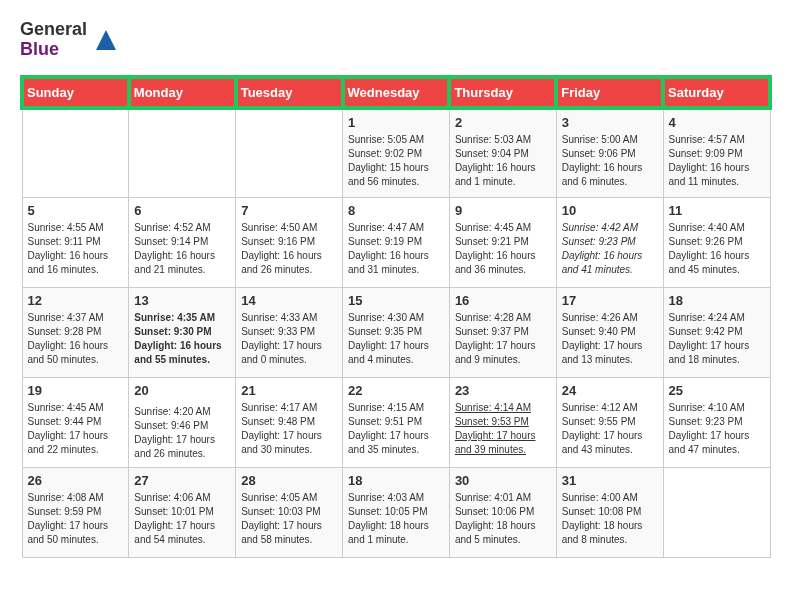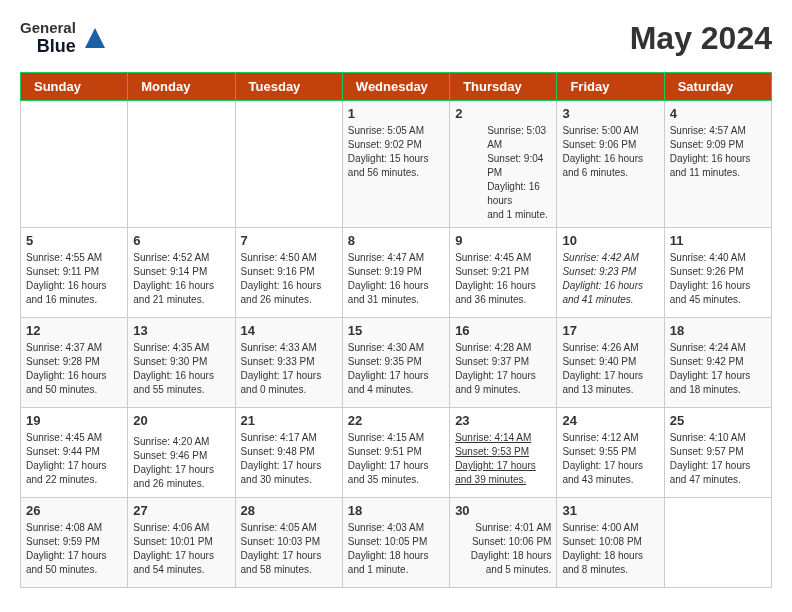--- a/index.html
+++ b/index.html
@@ -19,29 +19,28 @@
     .logo {
       display: flex;
       align-items: center;
     }
     .logo-text {
       display: flex;
       flex-direction: column;
       line-height: 1.1;
     }
     .logo-general {
-      font-size: 15px;
+      font-size: 18px;
       font-weight: bold;
       color: #333;
     }
     .logo-blue {
       font-size: 18px;
       font-weight: bold;
-      color: #0f172a;
-      text-align: right;
+      color: #701a75;
     }
     .logo-icon {
       width: 30px;
       height: 30px;
       margin-left: 4px;
     }
     .title-section {
       text-align: right;
     }
     .month-title {
@@ -52,27 +51,27 @@
     .location {
       font-size: 16px;
       color: #555;
     }
     table {
       width: 100%;
       border-collapse: collapse;
       table-layout: fixed;
     }
     thead tr th {
-      background-color: #c2410c;
+      background-color: #ef4444;
       color: white;
       text-align: left;
-      padding: 6px 13px;
+      padding: 6px 3px;
       font-size: 13px;
       font-weight: bold;
-      border: 1px solid #22c55e;
+      border: 4px solid #22c55e;
     }
     tbody tr td {
       border: 1px solid #ccc;
       vertical-align: top;
       padding: 5px;
       font-size: 10.5px;
       color: #333;
       height: 90px;
       background: #fff;
     }
@@ -101,21 +100,20 @@
   <div class="logo">
     <div class="logo-text">
       <span class="logo-general">General</span>
       <span class="logo-blue">Blue</span>
     </div>
     <svg class="logo-icon" viewBox="0 0 30 30">
       <polygon points="5,25 15,5 25,25" fill="#1a5fa8"></polygon>
     </svg>
   </div>
   <div class="title-section">
-    <div class="month-title">May 2024</div>
   </div>
 </div>
 
 <table>
   <thead>
     <tr>
       <th>Sunday</th>
       <th>Monday</th>
       <th>Tuesday</th>
       <th>Wednesday</th>
@@ -131,21 +129,21 @@
         <td class="empty-cell"></td>
         <td>
           <span class="day-number">1</span>
           <div class="day-info" style="white-space: pre-line;">Sunrise: 5:05 AM
 Sunset: 9:02 PM
 Daylight: 15 hours
 and 56 minutes.</div>
         </td>
         <td>
           <span class="day-number">2</span>
-          <div class="day-info" style="white-space: pre-line; margin-left: 32px;">Sunrise: 5:03 AM
+          <div class="day-info" style="white-space: pre-line;">Sunrise: 5:03 AM
 Sunset: 9:04 PM
 Daylight: 16 hours
 and 1 minute.</div>
         </td>
         <td>
           <span class="day-number">3</span>
           <div class="day-info" style="white-space: pre-line;">Sunrise: 5:00 AM
 Sunset: 9:06 PM
 Daylight: 16 hours
 and 6 minutes.</div>
@@ -212,21 +210,21 @@
       <tr>
         <td>
           <span class="day-number">12</span>
           <div class="day-info" style="white-space: pre-line;">Sunrise: 4:37 AM
 Sunset: 9:28 PM
 Daylight: 16 hours
 and 50 minutes.</div>
         </td>
         <td>
           <span class="day-number">13</span>
-          <div class="day-info" style="white-space: pre-line;">Sunrise: 4:35 AM
+          <div class="day-info" style="white-space: pre-line; font-weight: bold;">Sunrise: 4:35 AM
 Sunset: 9:30 PM
 Daylight: 16 hours
 and 55 minutes.</div>
         </td>
         <td>
           <span class="day-number">14</span>
           <div class="day-info" style="white-space: pre-line;">Sunrise: 4:33 AM
 Sunset: 9:33 PM
 Daylight: 17 hours
 and 0 minutes.</div>
@@ -299,21 +297,21 @@
         <td>
           <span class="day-number">24</span>
           <div class="day-info" style="white-space: pre-line;">Sunrise: 4:12 AM
 Sunset: 9:55 PM
 Daylight: 17 hours
 and 43 minutes.</div>
         </td>
         <td>
           <span class="day-number">25</span>
           <div class="day-info" style="white-space: pre-line;">Sunrise: 4:10 AM
-Sunset: 9:57 PM
+Sunset: 9:23 PM
 Daylight: 17 hours
 and 47 minutes.</div>
         </td>
       </tr>
       <tr>
         <td>
           <span class="day-number">26</span>
           <div class="day-info" style="white-space: pre-line;">Sunrise: 4:08 AM
 Sunset: 9:59 PM
 Daylight: 17 hours
@@ -335,21 +333,21 @@
         </td>
         <td>
           <span class="day-number">18</span>
           <div class="day-info" style="white-space: pre-line;">Sunrise: 4:03 AM
 Sunset: 10:05 PM
 Daylight: 18 hours
 and 1 minute.</div>
         </td>
         <td>
           <span class="day-number">30</span>
-          <div class="day-info" style="white-space: pre-line; text-align: right;">Sunrise: 4:01 AM
+          <div class="day-info" style="white-space: pre-line;">Sunrise: 4:01 AM
 Sunset: 10:06 PM
 Daylight: 18 hours
 and 5 minutes.</div>
         </td>
         <td>
           <span class="day-number">31</span>
           <div class="day-info" style="white-space: pre-line;">Sunrise: 4:00 AM
 Sunset: 10:08 PM
 Daylight: 18 hours
 and 8 minutes.</div>

